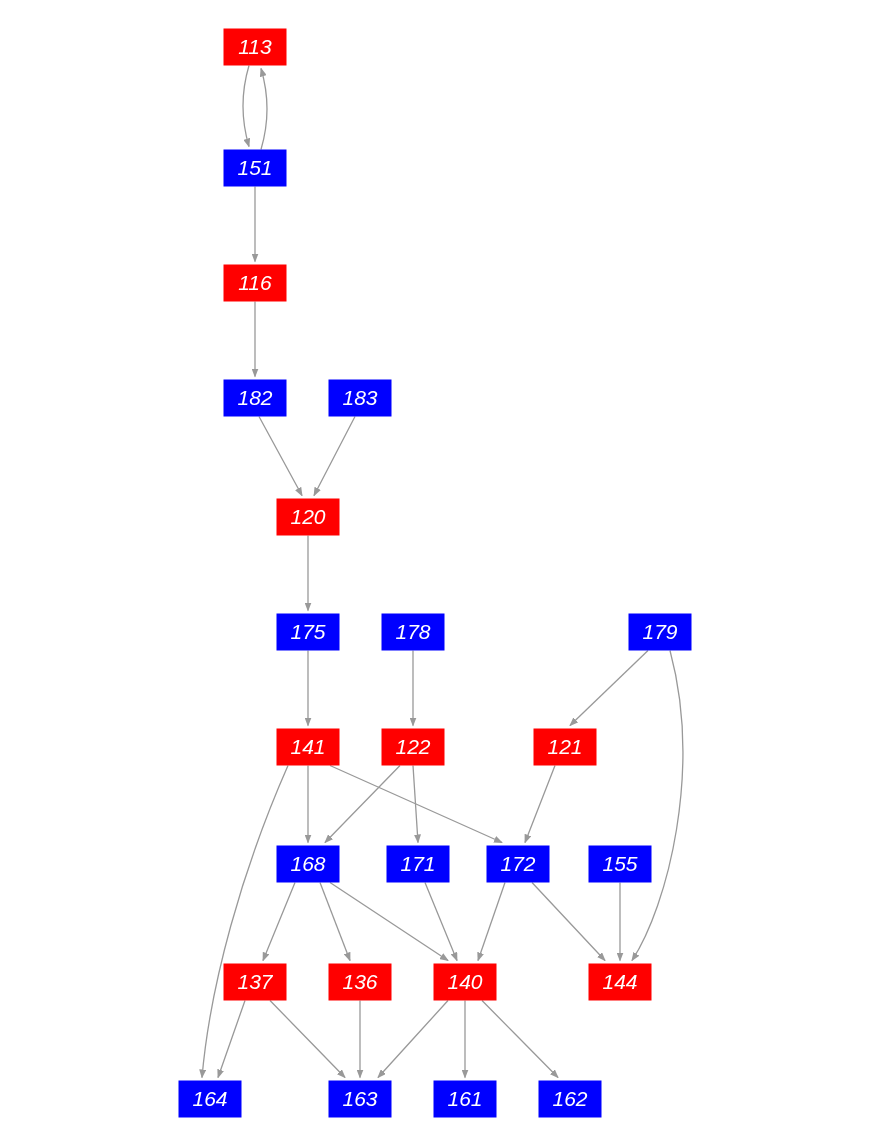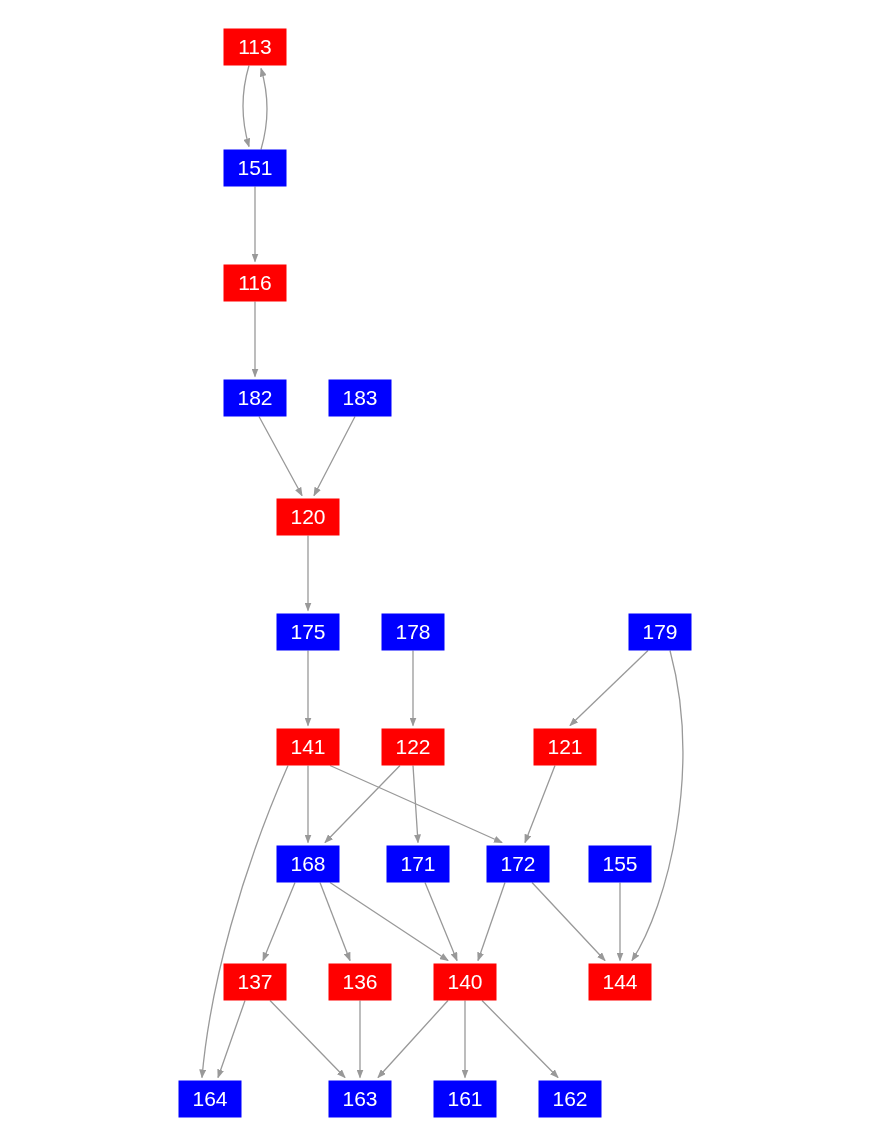--- a/index.html
+++ b/index.html
@@ -7,20 +7,21 @@
     padding: 0;
     background: #ffffff;
     font-family: "Liberation Sans", sans-serif;
   }
   .canvas {
     position: relative;
     width: 875px;
     height: 1142px;
     background: #ffffff;
     overflow: hidden;
+    font-style: italic;
   }
   #graph-svg {
     position: absolute;
     left: 0;
     top: 0;
   }
   .edge {
     fill: none;
     stroke-width: 1.3;
   }

